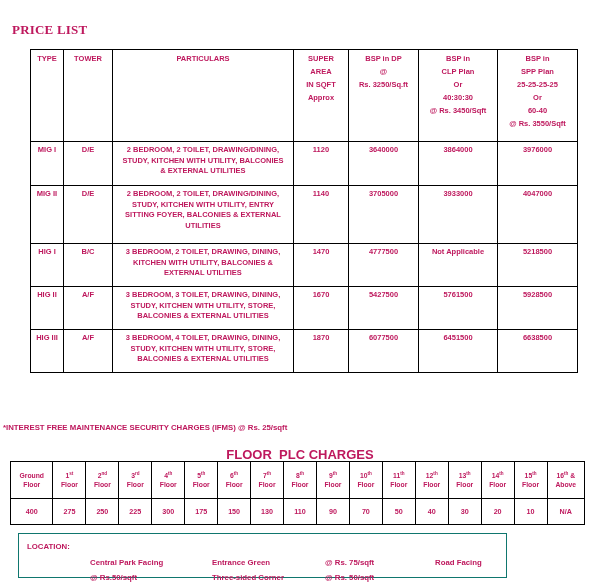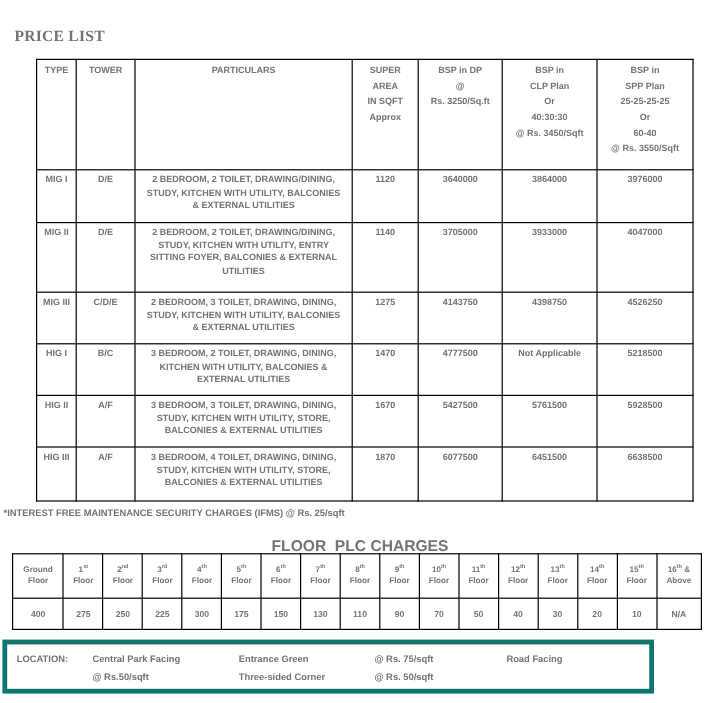--- a/index.html
+++ b/index.html
@@ -2,21 +2,21 @@
 <html><head>
 <meta charset="utf-8">
 <style>
   html,body{margin:0;padding:0;background:#ffffff;}
   .page{
     position:relative;
     width:600px;height:586px;
     background:#ffffff;
     font-family:"Liberation Sans",sans-serif;
     font-weight:700;
-    color:#737373;
+    color:#be185d;
     overflow:hidden;
   }
   .title{
     position:absolute;left:12px;top:22px;
     font-family:"Liberation Serif",serif;
     font-size:13px;letter-spacing:0.2px;
   }
   
   table{border-collapse:collapse;}
   .main-table{
@@ -57,34 +57,34 @@
   .floor-table th,.floor-table td{
     border:1px solid #000;
     text-align:center;vertical-align:middle;
     font-weight:700;padding:0 1px;
   }
   .floor-table th{height:36px;font-size:6.8px;line-height:9.5px;}
   .floor-table td{height:25px;font-size:7.2px;}
   .floor-table sup{font-size:4.6px;vertical-align:super;line-height:0;}
   
   .loc-box{
-    position:absolute;left:2px;top:533px;
-    width:543px;height:45px;box-sizing:border-box;
-    border:4px solid #0f766e;
+    position:absolute;left:18px;top:533px;
+    width:489px;height:45px;box-sizing:border-box;
+    border:1px solid #0f766e;
     padding:5px 0 0 8px;
     display:flex;align-items:flex-start;
     font-size:7.8px;
   }
   .loc-label{width:63px;line-height:15px;}
   .loc-grid{
     display:grid;
     grid-template-columns:122px 113px 110px auto;
     grid-auto-rows:15px;
   }
-  .loc-grid span{line-height:15px;}
+  .loc-grid span{line-height:15px;margin-top:16px;}
 </style>
 </head>
 <body>
 
 <div class="page">
 
   <div class="title">PRICE LIST</div>
 
   <table class="main-table">
     <colgroup>
@@ -146,29 +146,20 @@
           <td>3976000</td>
         </tr>
         <tr>
           <td>MIG II</td>
           <td>D/E</td>
           <td class="particulars">2 BEDROOM, 2 TOILET, DRAWING/DINING, STUDY, KITCHEN WITH UTILITY, ENTRY SITTING FOYER, BALCONIES &amp; EXTERNAL UTILITIES</td>
           <td>1140</td>
           <td>3705000</td>
           <td>3933000</td>
           <td>4047000</td>
-        </tr>
-        <tr>
-          <td>MIG III</td>
-          <td>C/D/E</td>
-          <td class="particulars">2 BEDROOM, 3 TOILET, DRAWING, DINING, STUDY, KITCHEN WITH UTILITY, BALCONIES &amp; EXTERNAL UTILITIES</td>
-          <td>1275</td>
-          <td>4143750</td>
-          <td>4398750</td>
-          <td>4526250</td>
         </tr>
         <tr>
           <td>HIG I</td>
           <td>B/C</td>
           <td class="particulars">3 BEDROOM, 2 TOILET, DRAWING, DINING, KITCHEN WITH UTILITY, BALCONIES &amp; EXTERNAL UTILITIES</td>
           <td>1470</td>
           <td>4777500</td>
           <td>Not Applicable</td>
           <td>5218500</td>
         </tr>

